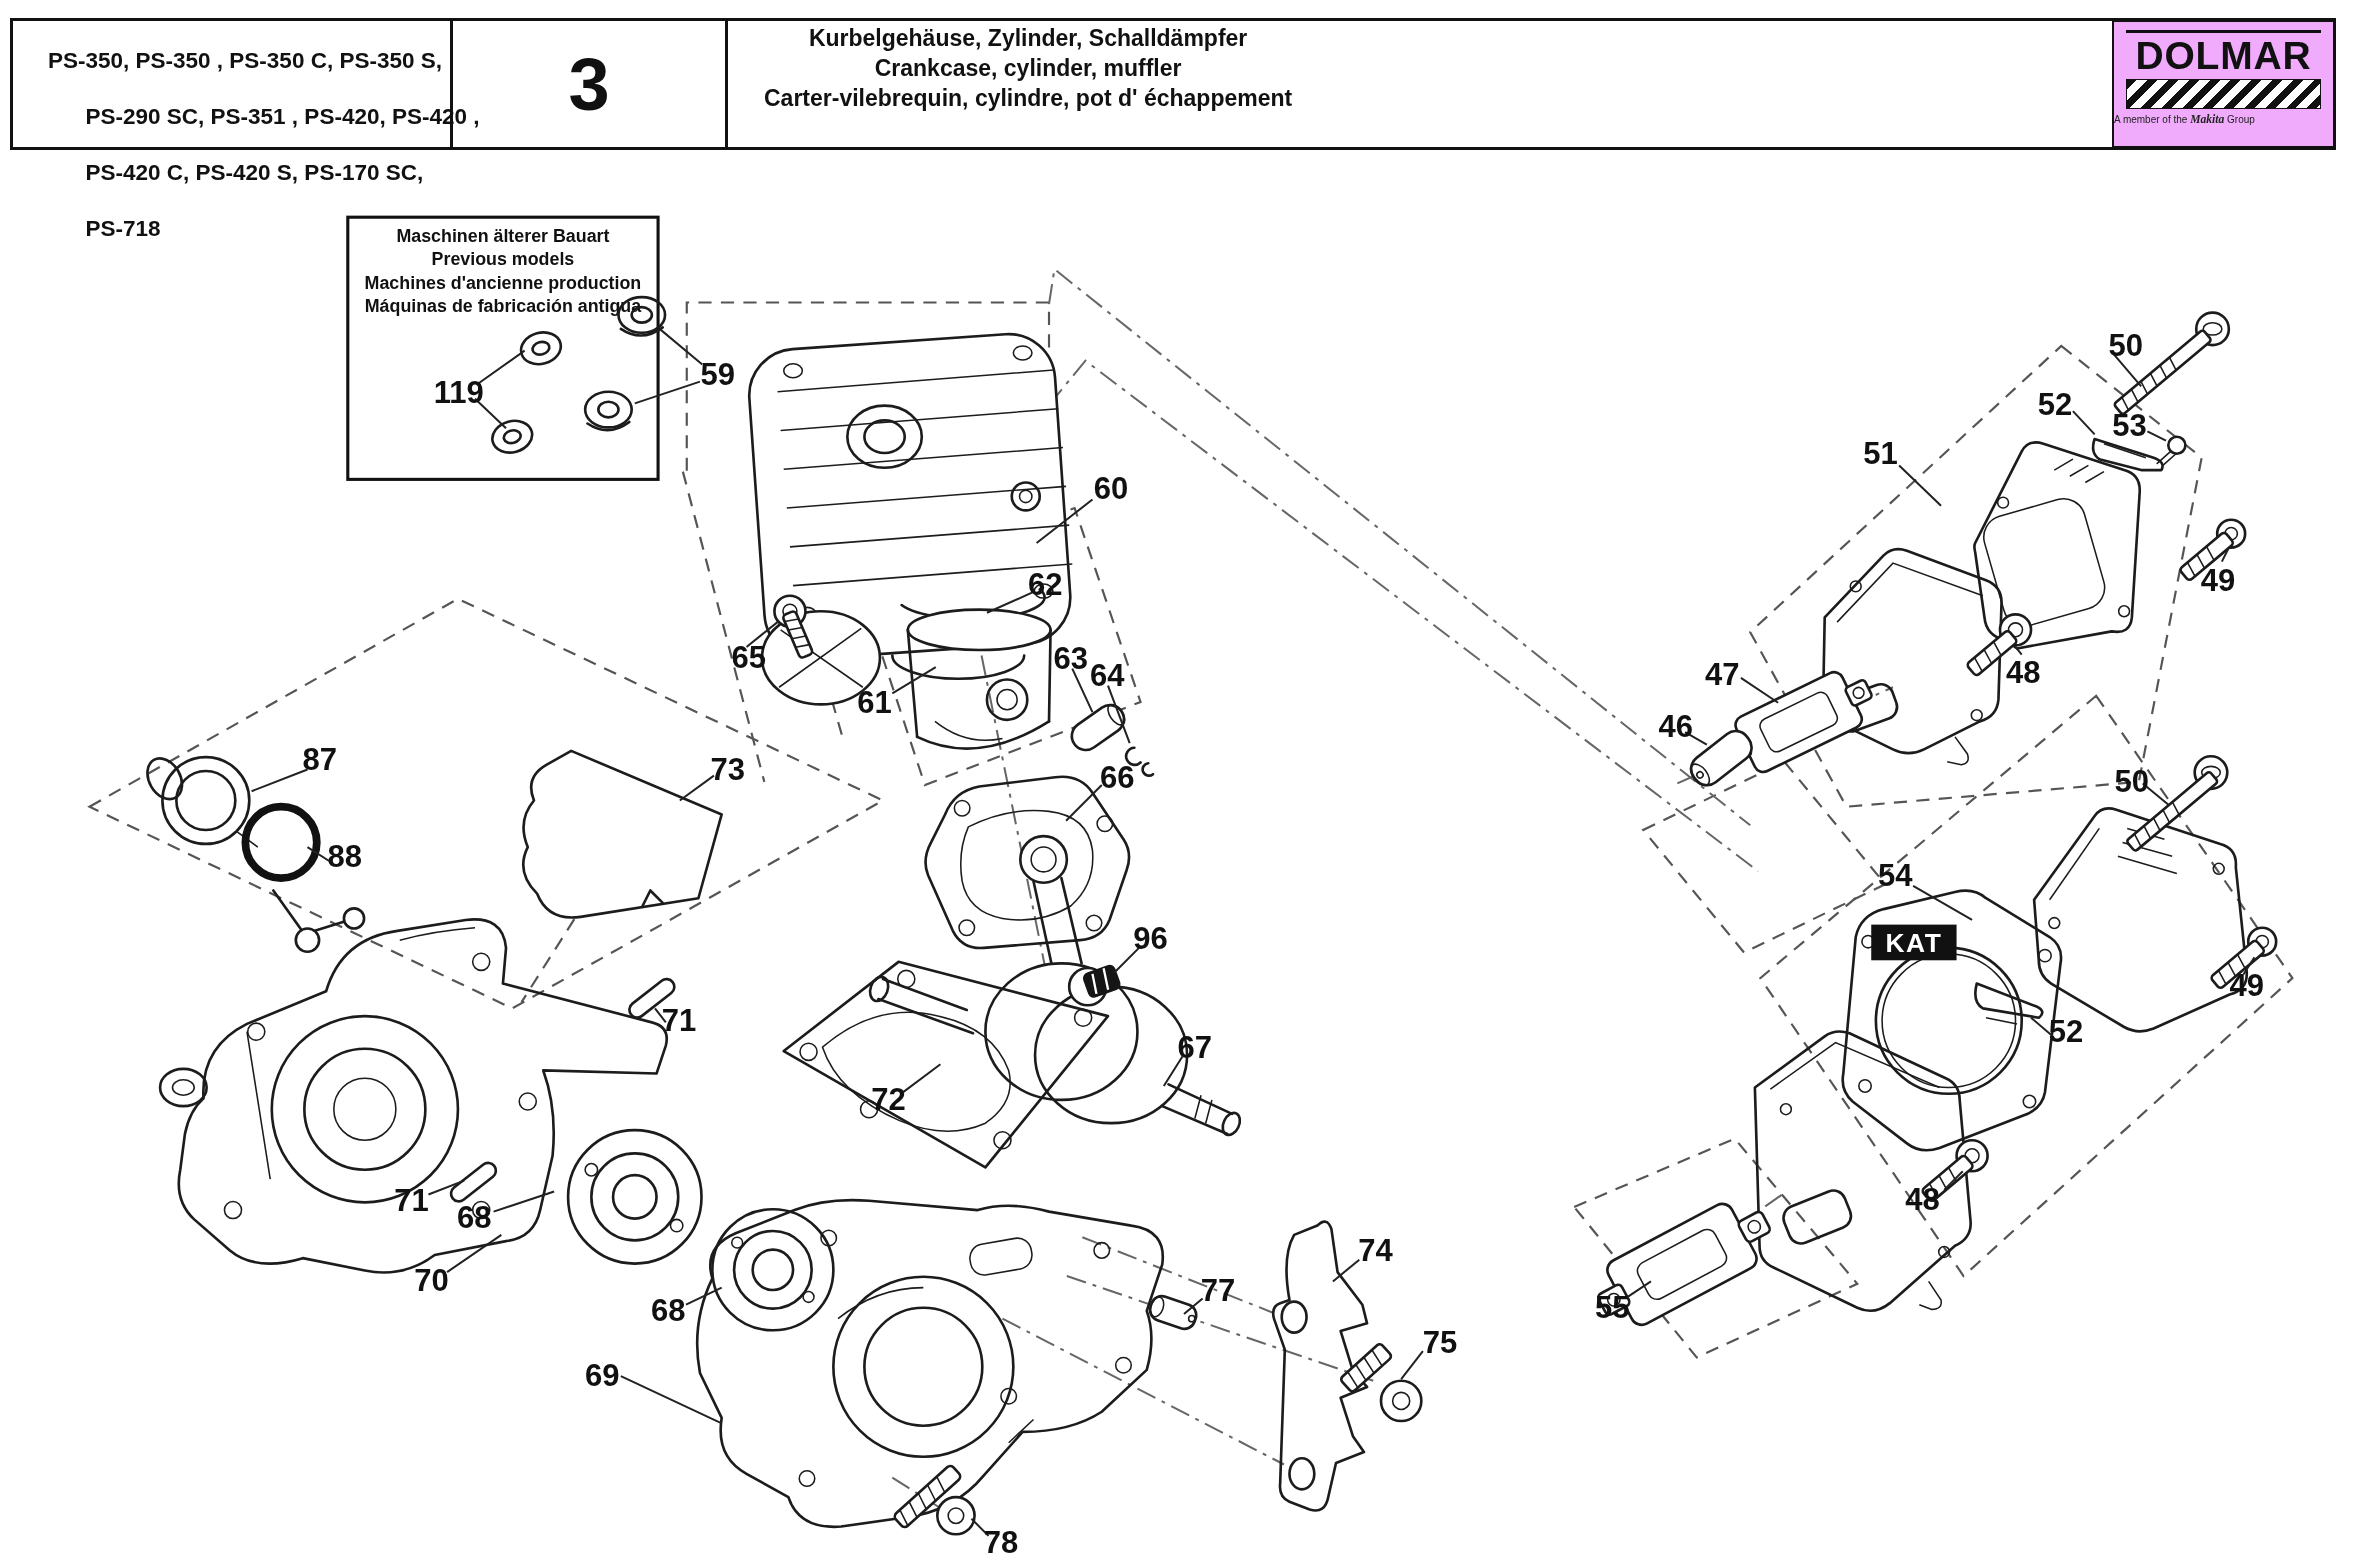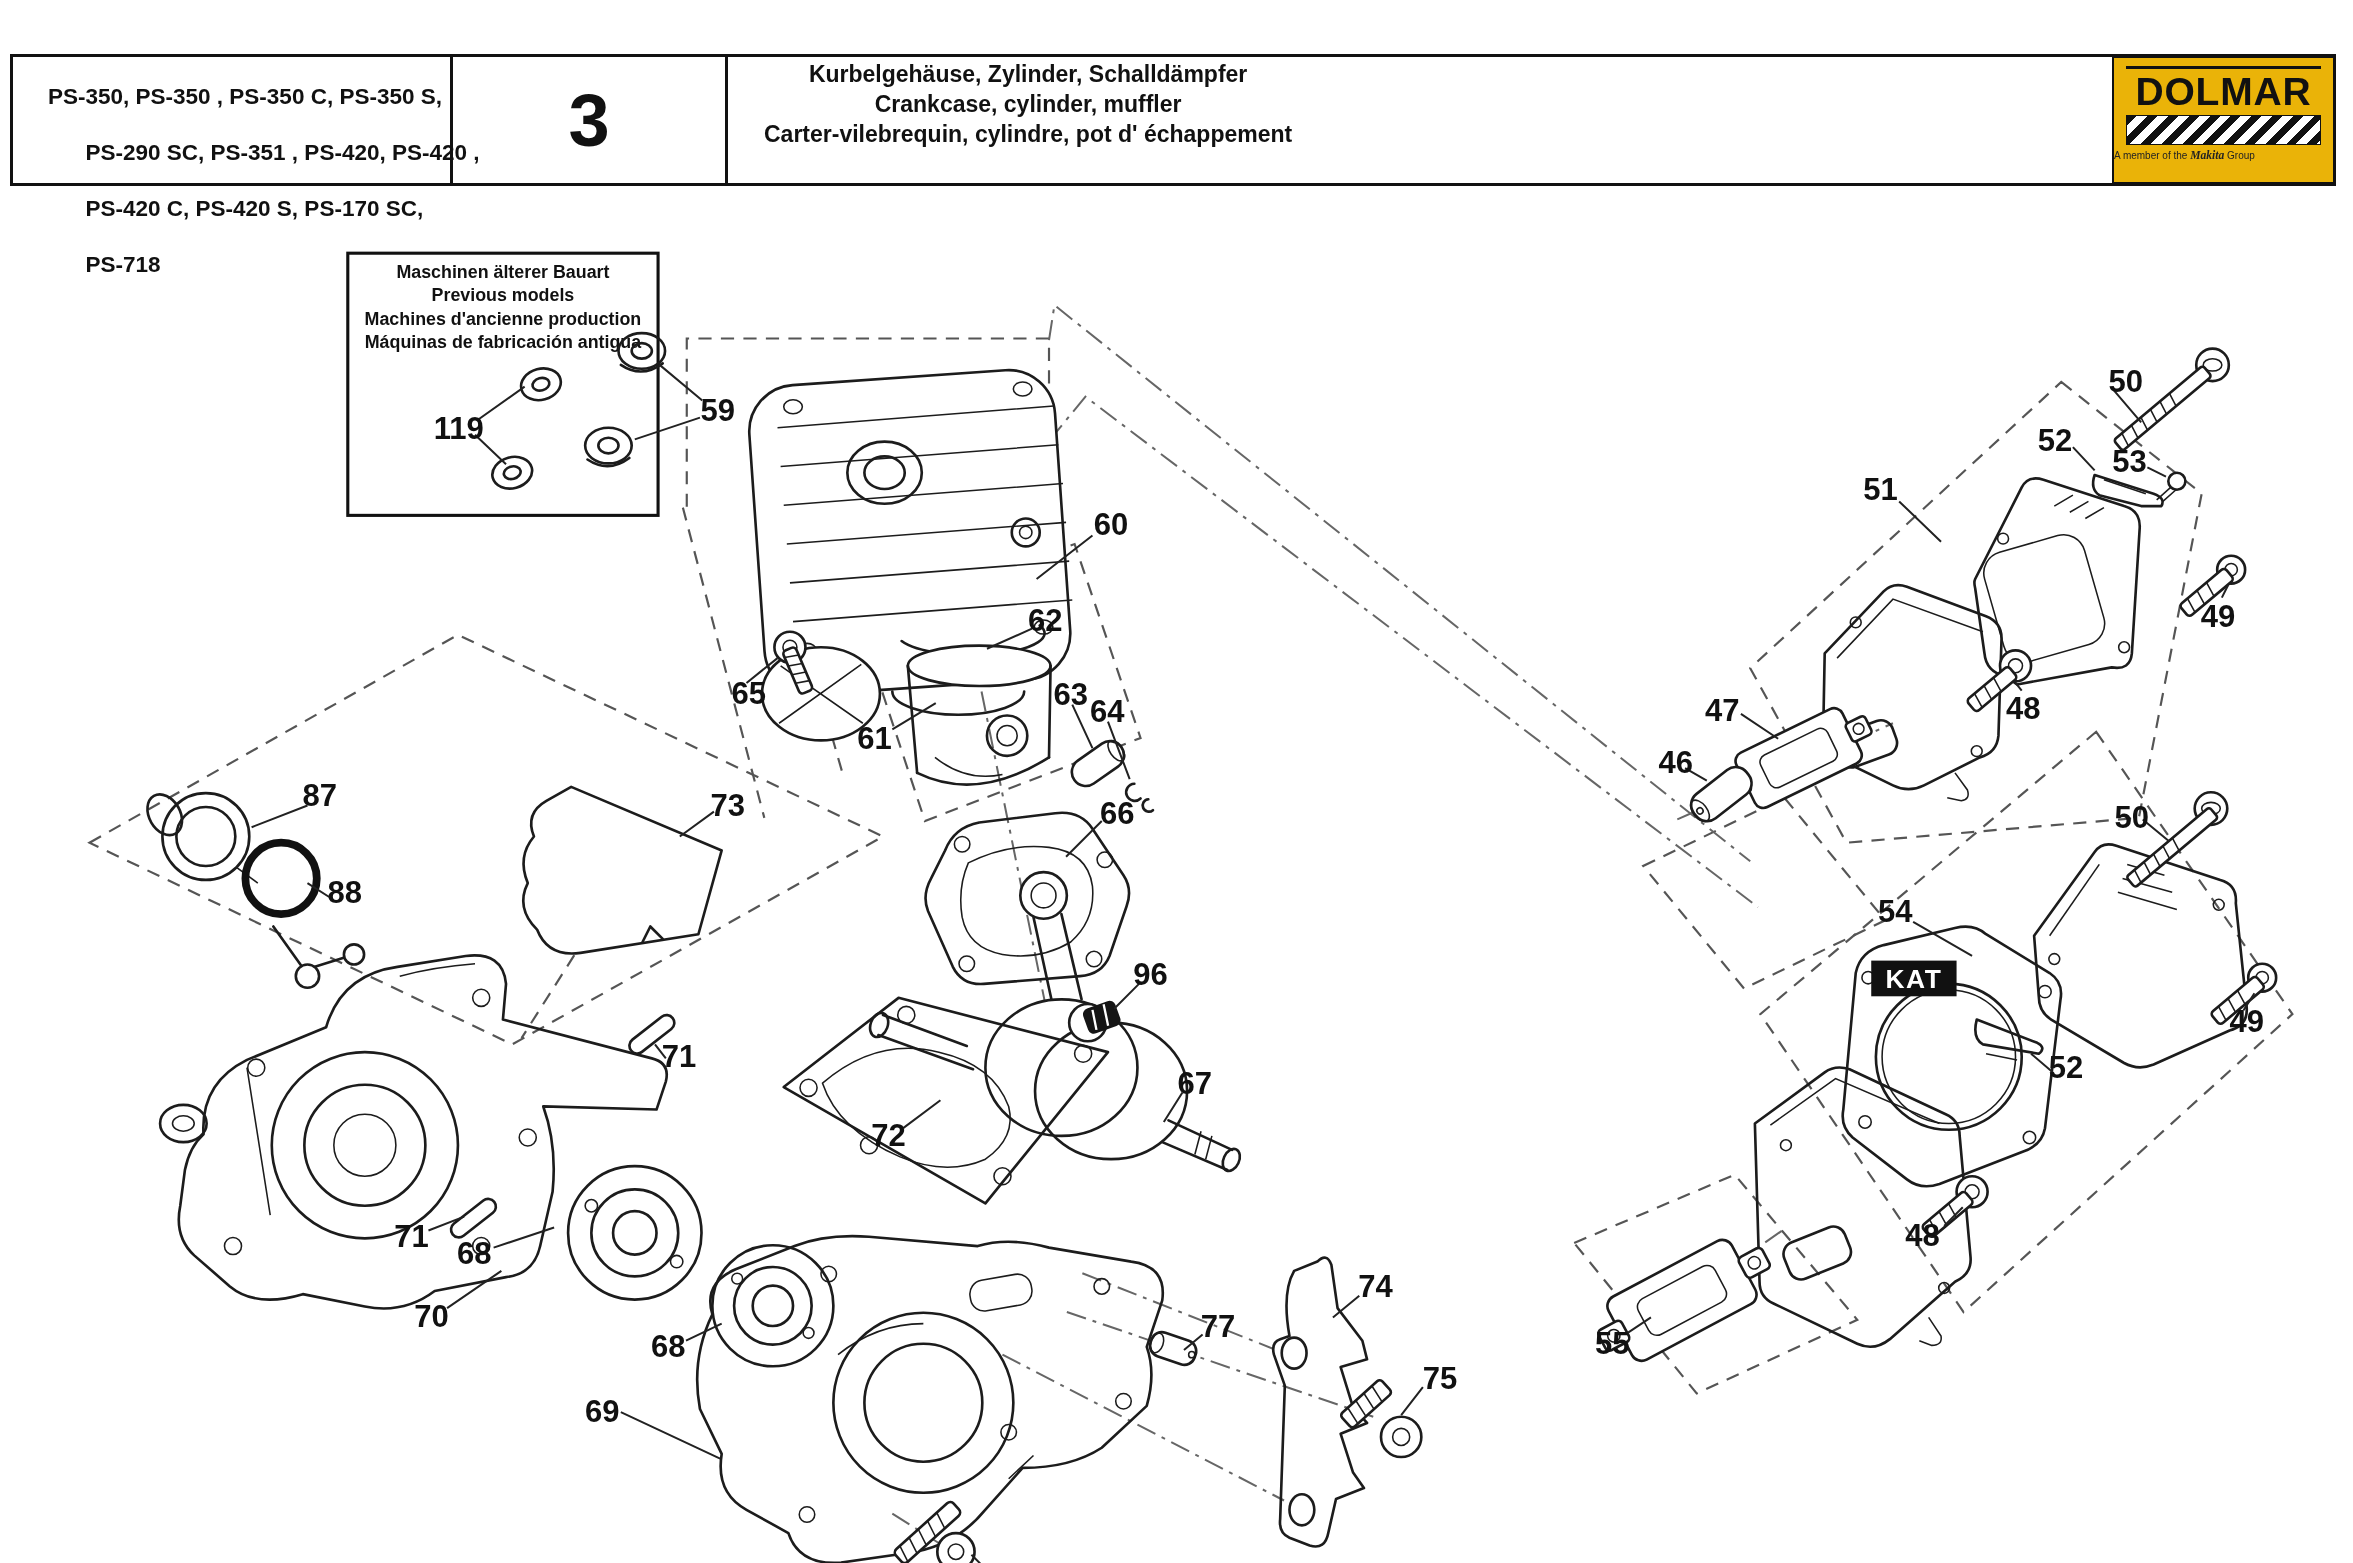--- a/index.html
+++ b/index.html
@@ -1,26 +1,26 @@
 <!DOCTYPE html>
 <html style="font-size:12.4px"><head>
 <meta charset="utf-8">
 <style>
   html,body{margin:0;padding:0;background:#fff;width:2354px;height:1563px;overflow:hidden;
             font-family:"Liberation Sans",sans-serif;}
-  .stage{position:relative;width:2354px;height:1172px;background:#fff;margin-top:36px;}
+  .stage{position:relative;width:2354px;height:1172px;background:#fff;}
   
   .hdr-box{position:absolute;left:10px;top:18px;width:2326px;height:132px;border:3.1px solid #111;box-sizing:border-box;background:#fff;}
   .hdr-div{position:absolute;top:18px;width:3.1px;height:132px;background:#111;}
   .models{position:absolute;left:35px;top:26px;font-size:22.5px;font-weight:700;line-height:28px;color:#111;white-space:pre;}
   .pageno{position:absolute;left:453px;top:18px;width:272px;height:132px;display:flex;align-items:center;justify-content:center;
           font-size:74px;font-weight:700;color:#111;}
   .titles{position:absolute;left:764px;top:23px;font-size:23px;font-weight:700;line-height:30px;color:#111;text-align:center;}
   
-  .logo-box{position:absolute;left:2112px;top:20px;width:223px;height:128px;border:2.3px solid #111;box-sizing:border-box;background:#eab308;}
+  .logo-box{position:absolute;left:2112px;top:20px;width:223px;height:128px;border:2.3px solid #111;box-sizing:border-box;background:#f0abfc;}
   .logo-rule{margin:7.8px 12.4px 0 12.4px;height:3.1px;background:#111;}
   .logo-word{text-align:center;font-size:39px;font-weight:800;letter-spacing:0.8px;color:#111;line-height:45px;}
   .logo-hatch{margin:1.6px 12.4px 3.1px 12.4px;height:28px;
       background:repeating-linear-gradient(135deg,#111 0 7px,#fff 7px 14.7px);border:0.8px solid #111;}
   .logo-tag{text-align:left;font-size:10px;color:#222;}
   .logo-tag .mk{font-weight:700;font-style:italic;font-family:"Liberation Serif",serif;font-size:11.6px;}
   
   svg.art{position:absolute;left:0;top:0;}
   svg.art *{vector-effect:none;}
   .ln{stroke:#1c1c1c;stroke-width:3.4;fill:none;stroke-linecap:round;stroke-linejoin:round;}

